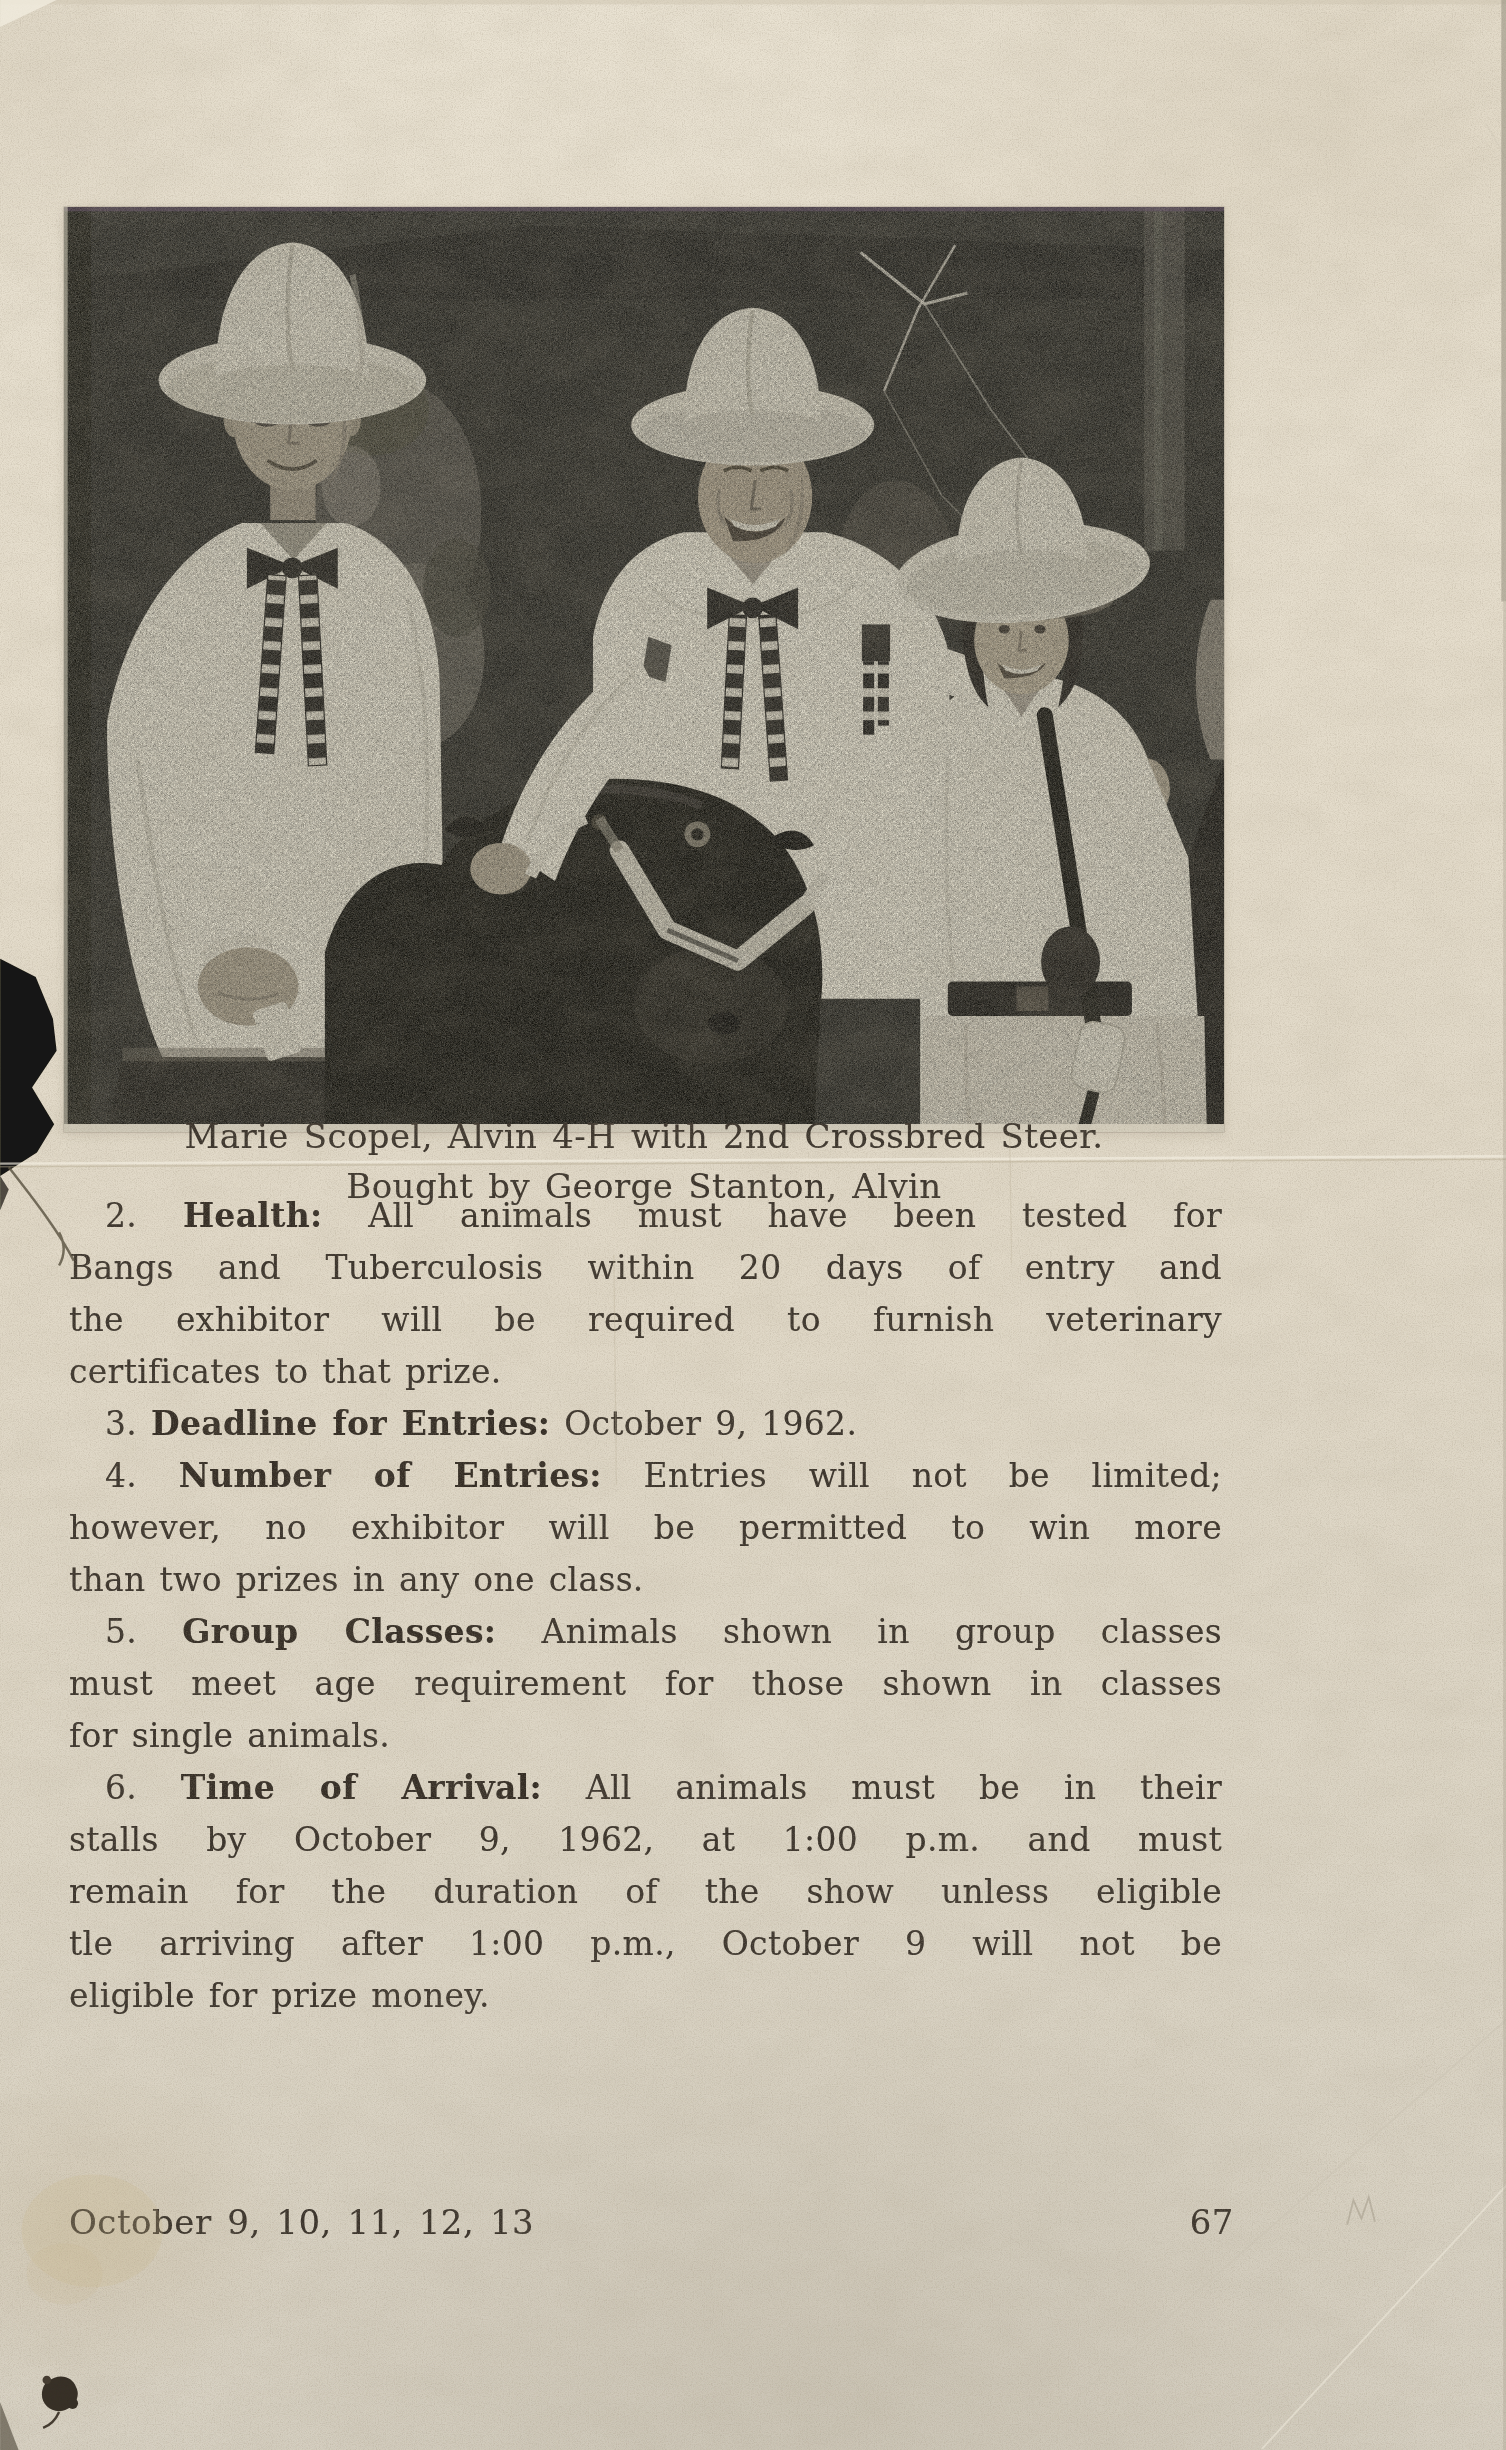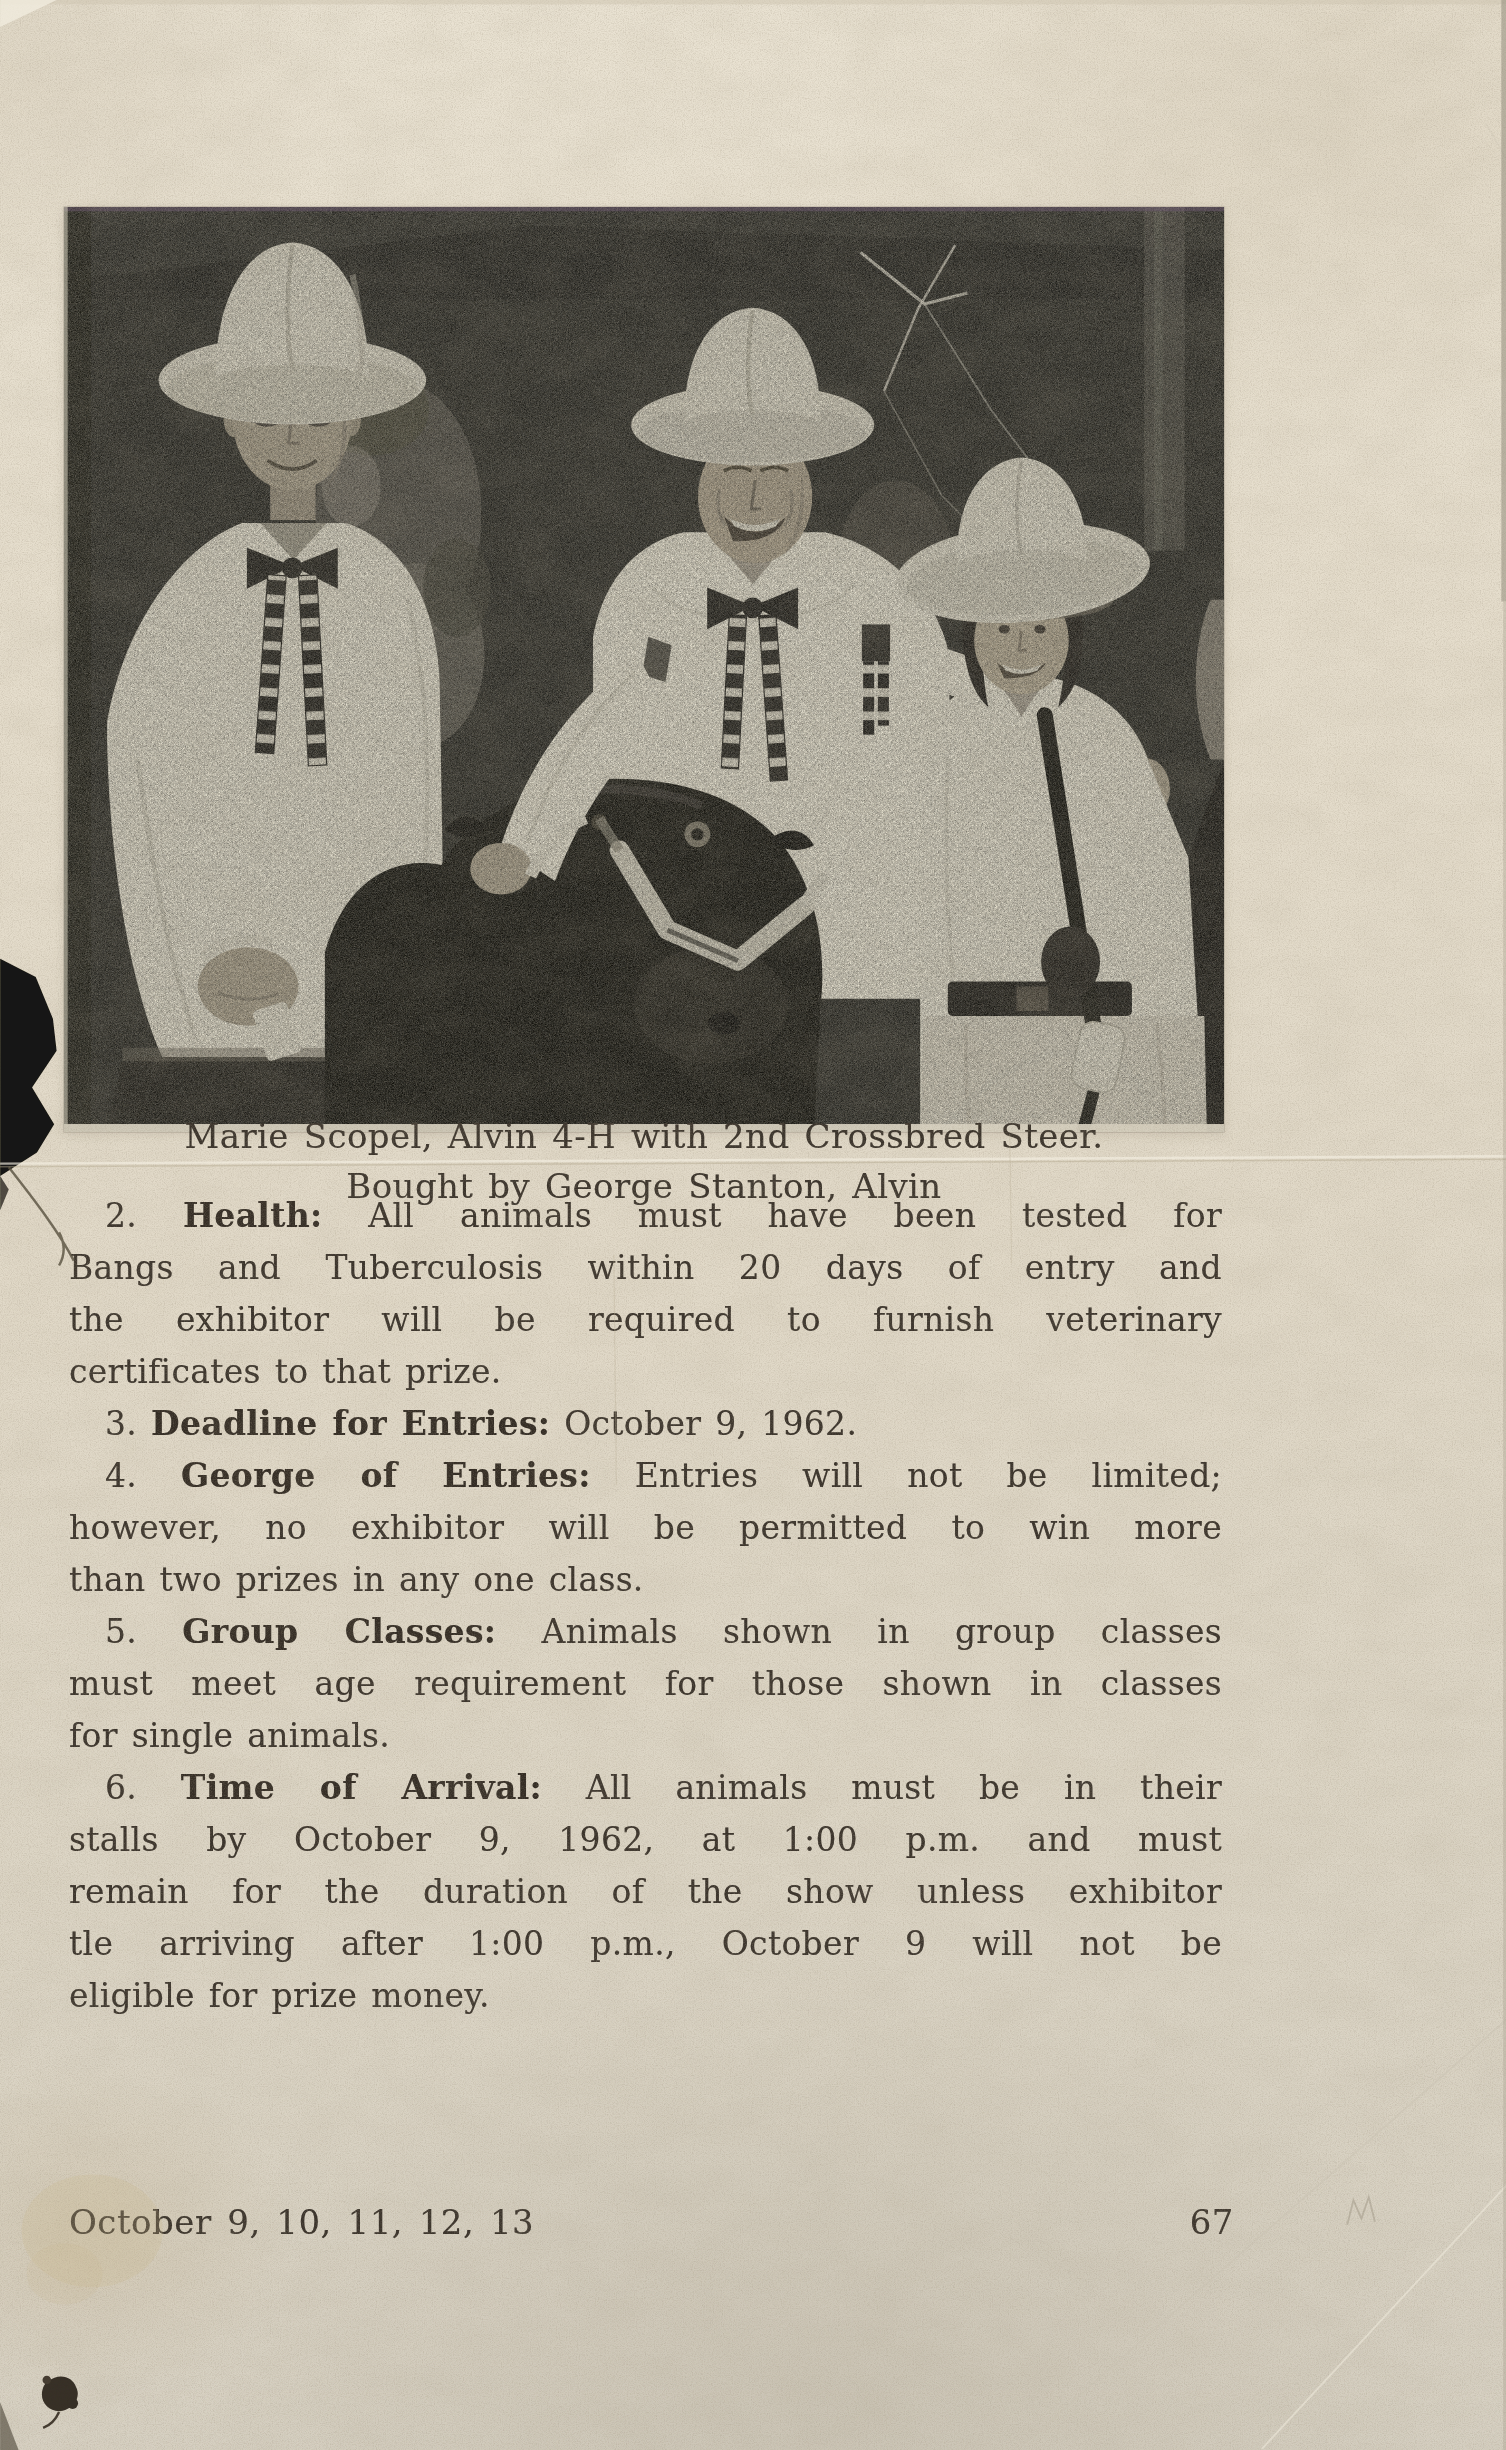--- a/index.html
+++ b/index.html
@@ -256,33 +256,33 @@
     <div class="para">
         <div class="jline">2. <b>Health:</b> All animals must have been tested for</div>
         <div class="jline">Bangs and Tuberculosis within 20 days of entry and</div>
         <div class="jline">the exhibitor will be required to furnish veterinary</div>
         <div class="jline">certificates to that prize.</div>
       </div>
     <div class="para">
         <div class="jline">3. <b>Deadline for Entries:</b> October 9, 1962.</div>
       </div>
     <div class="para">
-        <div class="jline">4. <b>George of Entries:</b> Entries will not be limited;</div>
+        <div class="jline">4. <b>Number of Entries:</b> Entries will not be limited;</div>
         <div class="jline">however, no exhibitor will be permitted to win more</div>
         <div class="jline">than two prizes in any one class.</div>
       </div>
     <div class="para">
         <div class="jline">5. <b>Group Classes:</b> Animals shown in group classes</div>
         <div class="jline">must meet age requirement for those shown in classes</div>
         <div class="jline">for single animals.</div>
       </div>
     <div class="para">
         <div class="jline">6. <b>Time of Arrival:</b> All animals must be in their</div>
         <div class="jline">stalls by October 9, 1962, at 1:00 p.m. and must</div>
-        <div class="jline">remain for the duration of the show unless exhibitor</div>
+        <div class="jline">remain for the duration of the show unless eligible</div>
         <div class="jline">tle arriving after 1:00 p.m., October 9 will not be</div>
         <div class="jline">eligible for prize money.</div>
       </div>
   </div>
 
   <div class="footer">
     <span>October 9, 10, 11, 12, 13</span>
     <span>67</span>
   </div>
 

